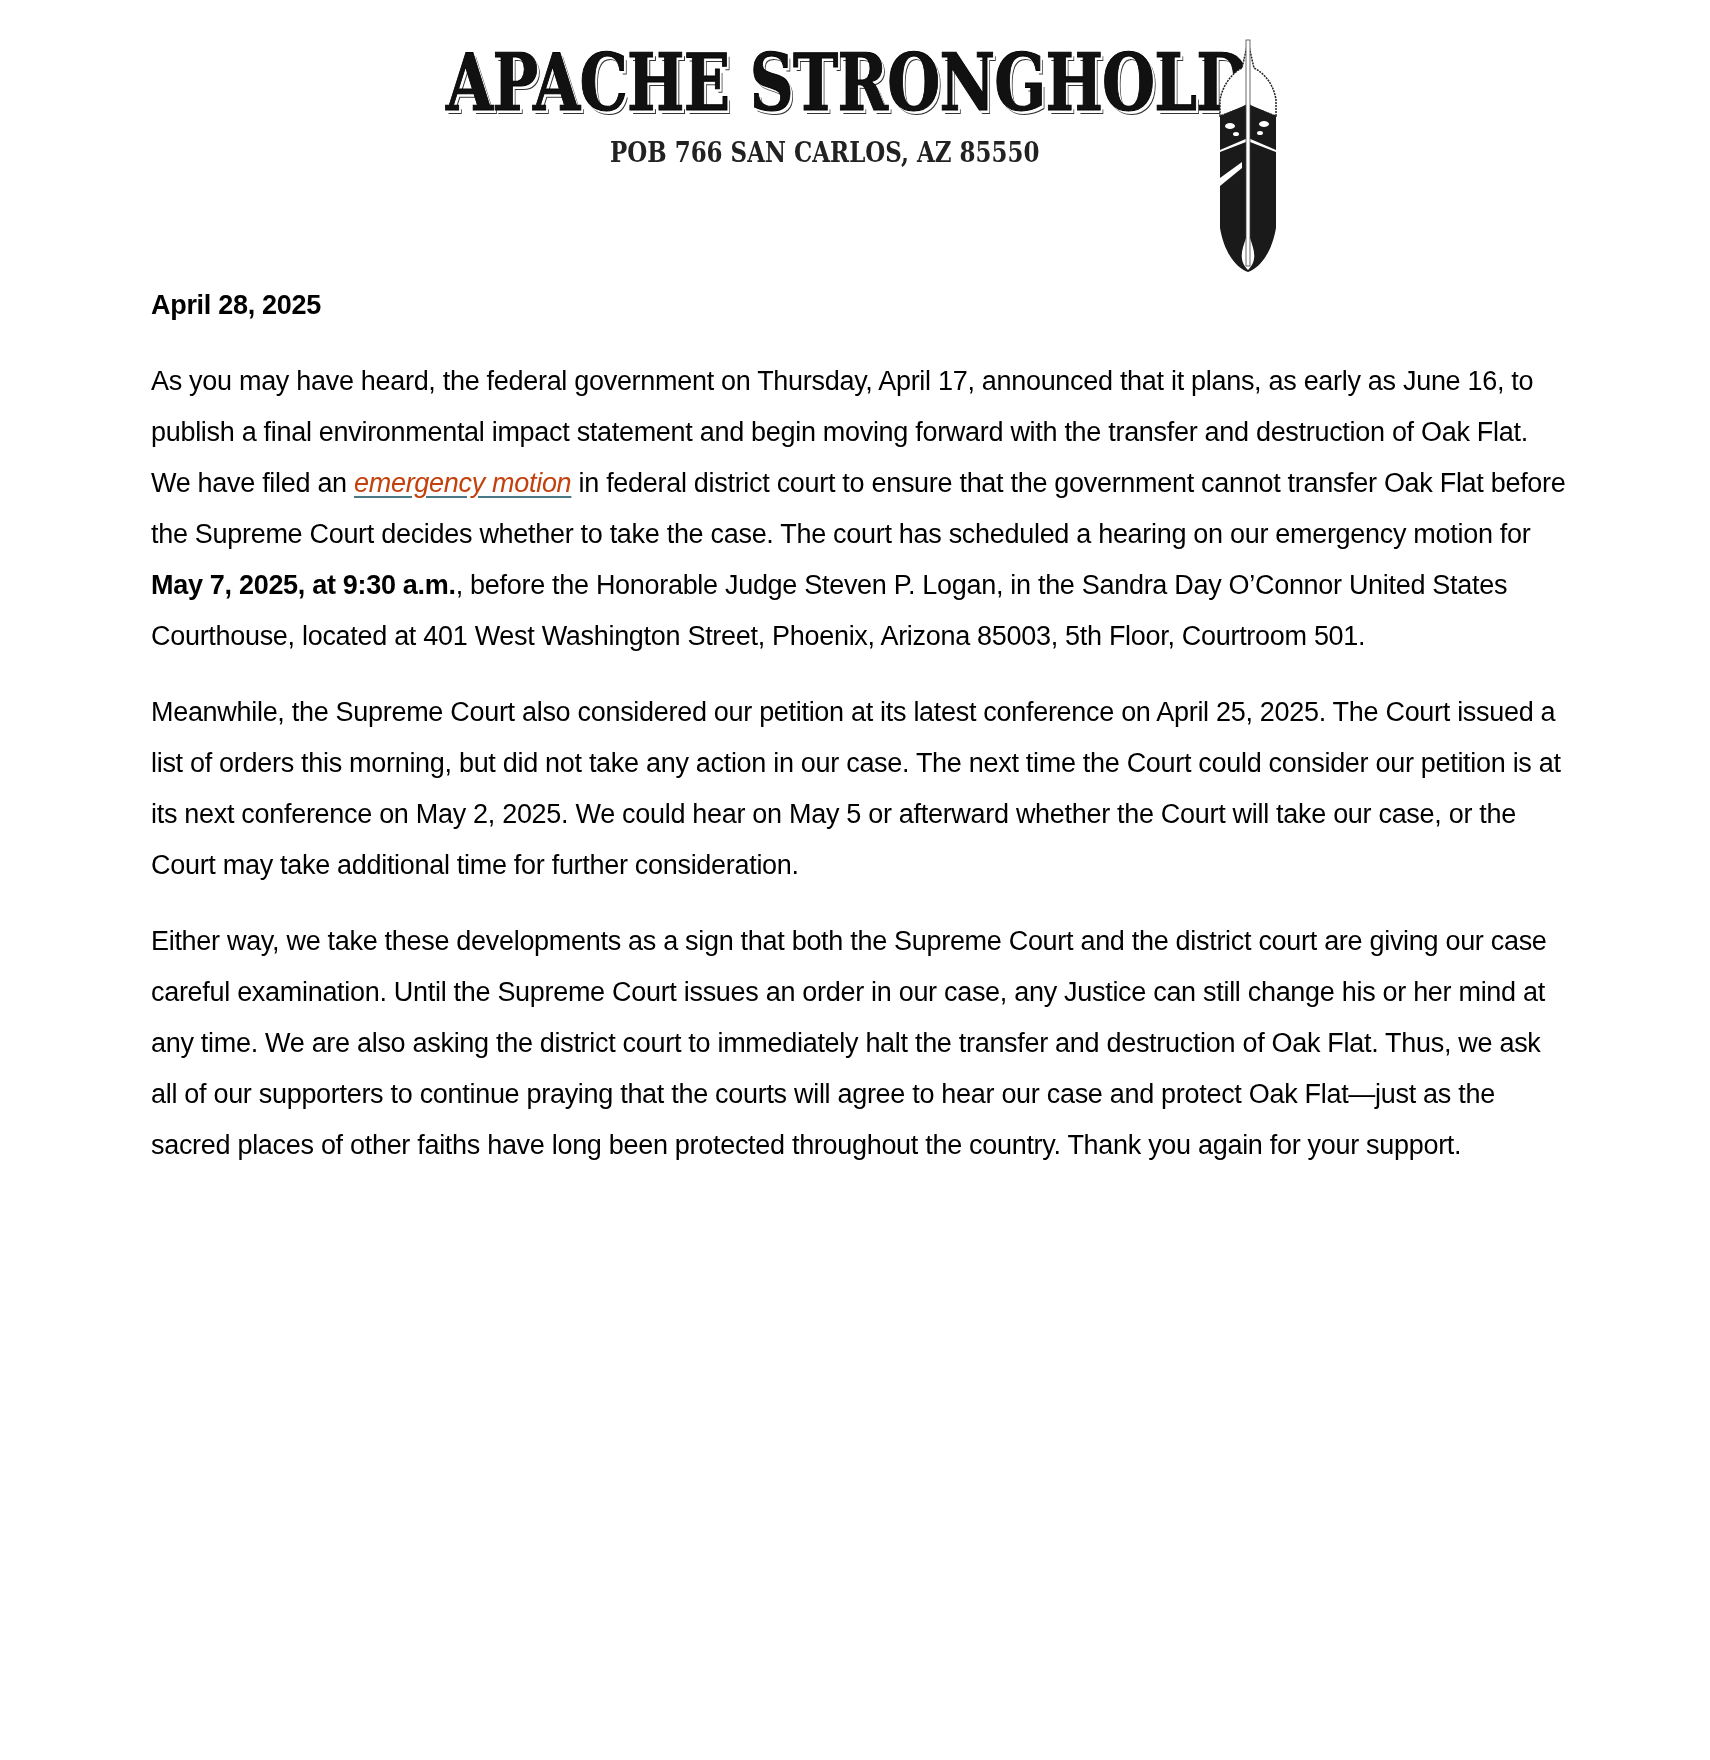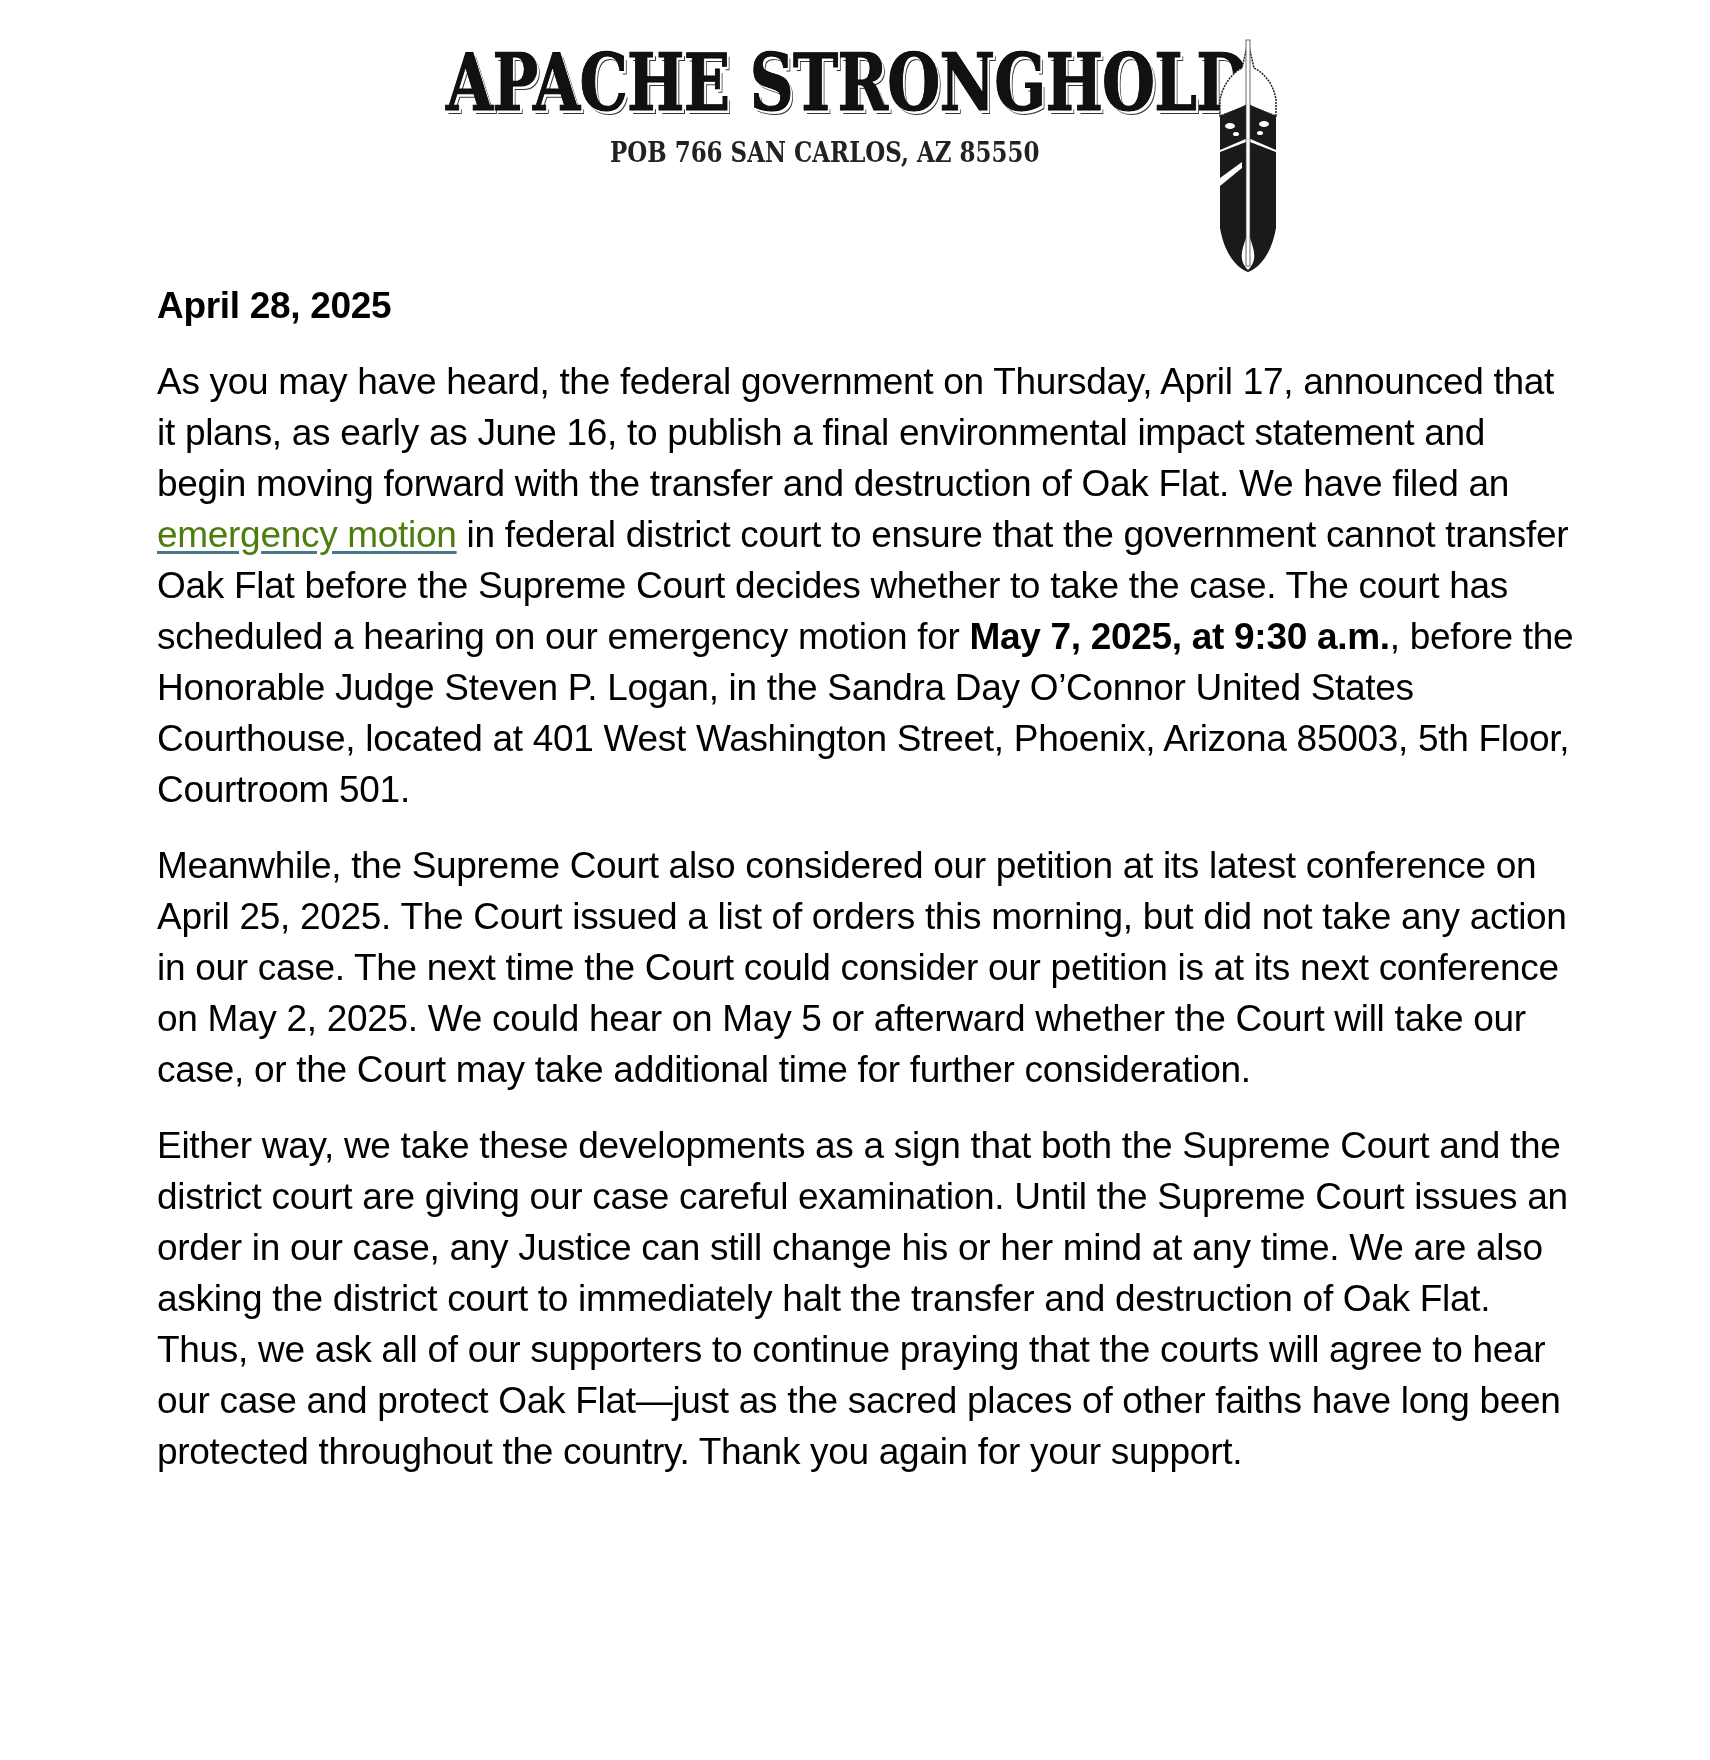--- a/index.html
+++ b/index.html
@@ -56,46 +56,47 @@
   }
   .feather {
     position: absolute;
     left: 1212px;
     top: 38px;
     width: 72px;
     height: 236px;
   }
   .content {
     position: absolute;
-    left: 157px;
+    left: 151px;
     top: 280px;
     width: 1420px;
     font-family: "Liberation Sans", "DejaVu Sans", sans-serif;
-    font-size: 37px;
+    font-size: 27px;
     line-height: 51px;
     color: #000000;
     letter-spacing: -0.3px;
   }
   .date {
     font-weight: bold;
     margin: 0 0 25px 0;
   }
   .heading {
     font-weight: bold;
     margin: 0 0 25px 0;
   }
   .para {
     margin: 0 0 25px 0;
   }
   .link {
-    color: #4d7c0f;
+    color: #c2410c;
     text-decoration: underline;
     text-decoration-color: #467886;
     text-underline-offset: 4px;
     cursor: pointer;
+    font-style: italic;
   }
   .bold {
     font-weight: bold;
   }
 </style>
 </head>
 <body>
 
 <div class="letterhead">
   <div class="logo-title">APACHE STRONGHOLD</div>

